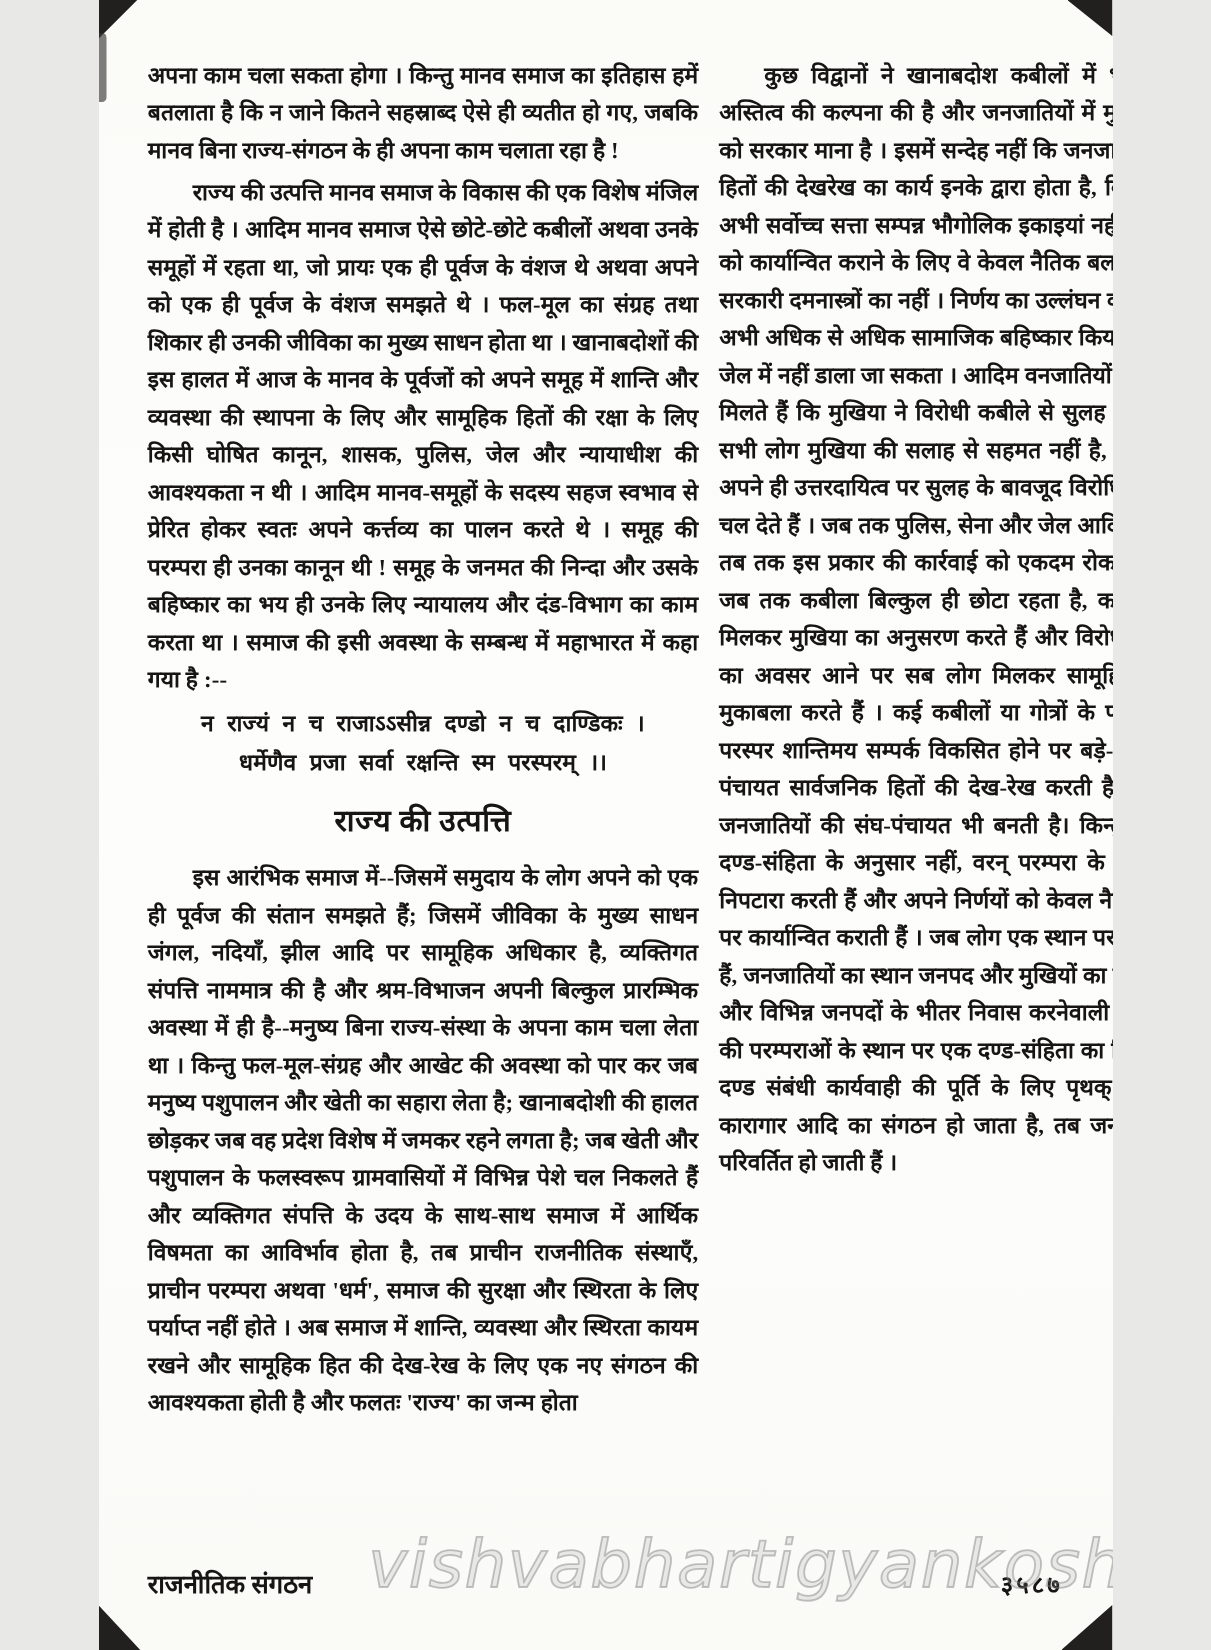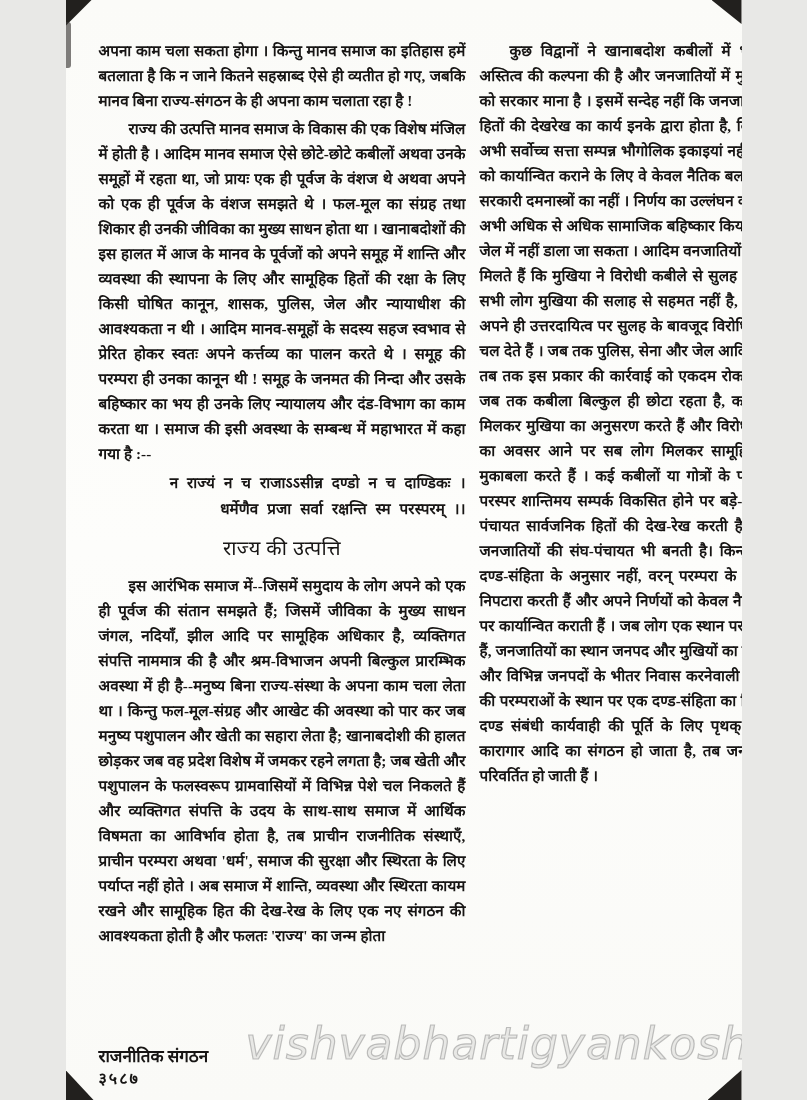--- a/index.html
+++ b/index.html
@@ -45,40 +45,39 @@
   }
   .col p { margin: 0 0 3px 0; text-indent: 30px; }
   .col p.noindent { text-indent: 0; }
 
   .verse {
     margin: 4px 0 6px 0;
     text-align: center;
     font-weight: 700;
     word-spacing: 5px;
   }
-  .verse div { line-height: 26px; text-align: right; }
+  .verse div { line-height: 26px; }
 
   .heading {
     margin: 14px 0 12px 0;
     font-size: 20px;
-    font-weight: 400;
+    font-weight: 700;
     text-align: center;
     letter-spacing: .5px;
   }
 
   .footer {
     position: absolute;
-    left: 33px; right: 50px;
+    left: 33px; right: 33px;
     top: 1044px;
     font-size: 17px;
     font-weight: 600;
     display: flex;
     justify-content: space-between;
     align-items: baseline;
-    flex-direction: column;
   }
   .footer .pagenum {
     font-size: 16px;
     letter-spacing: 2px;
   }
 
   .watermark {
     position: absolute;
     left: 180px;
     top: 1018px;

